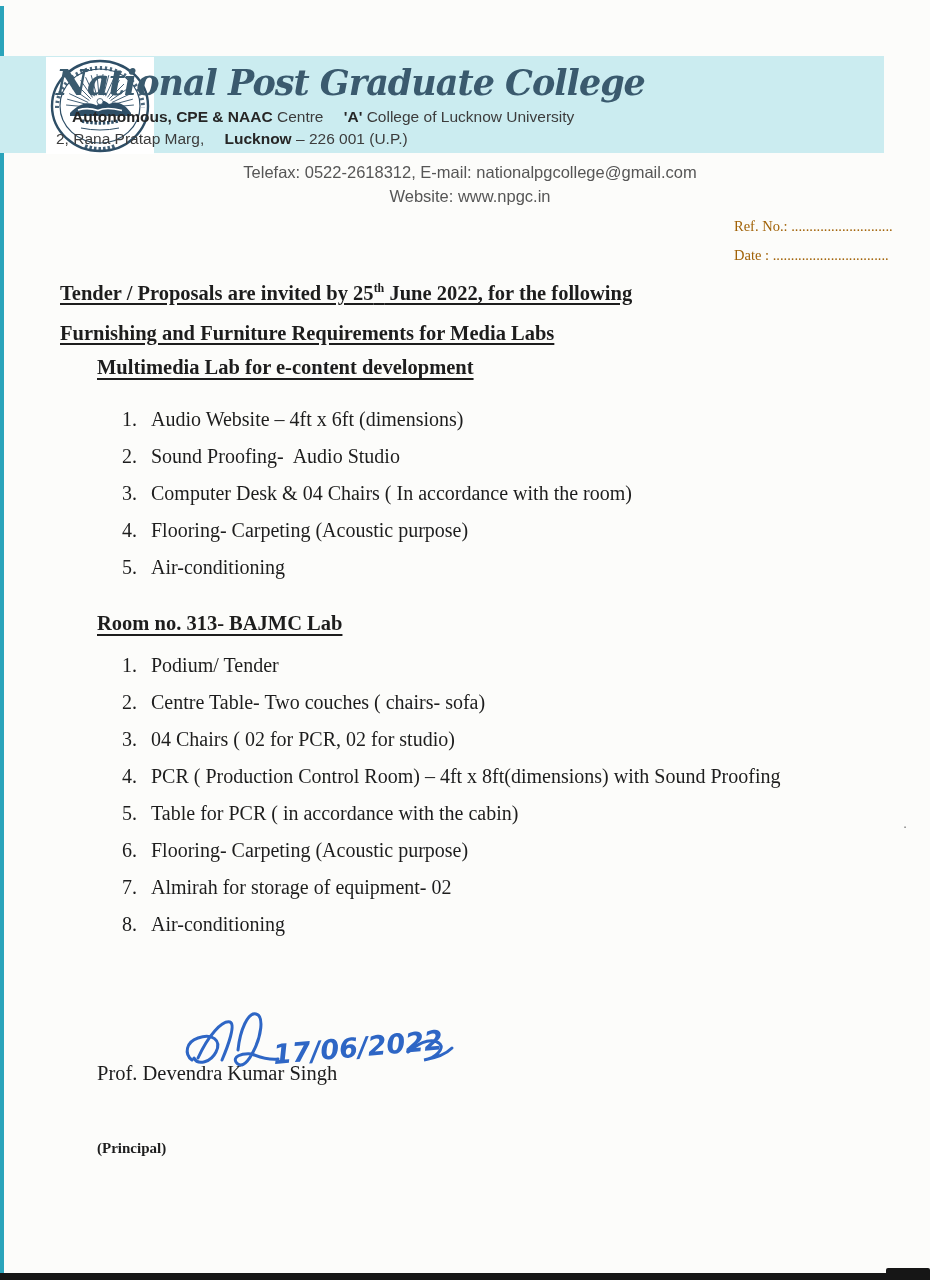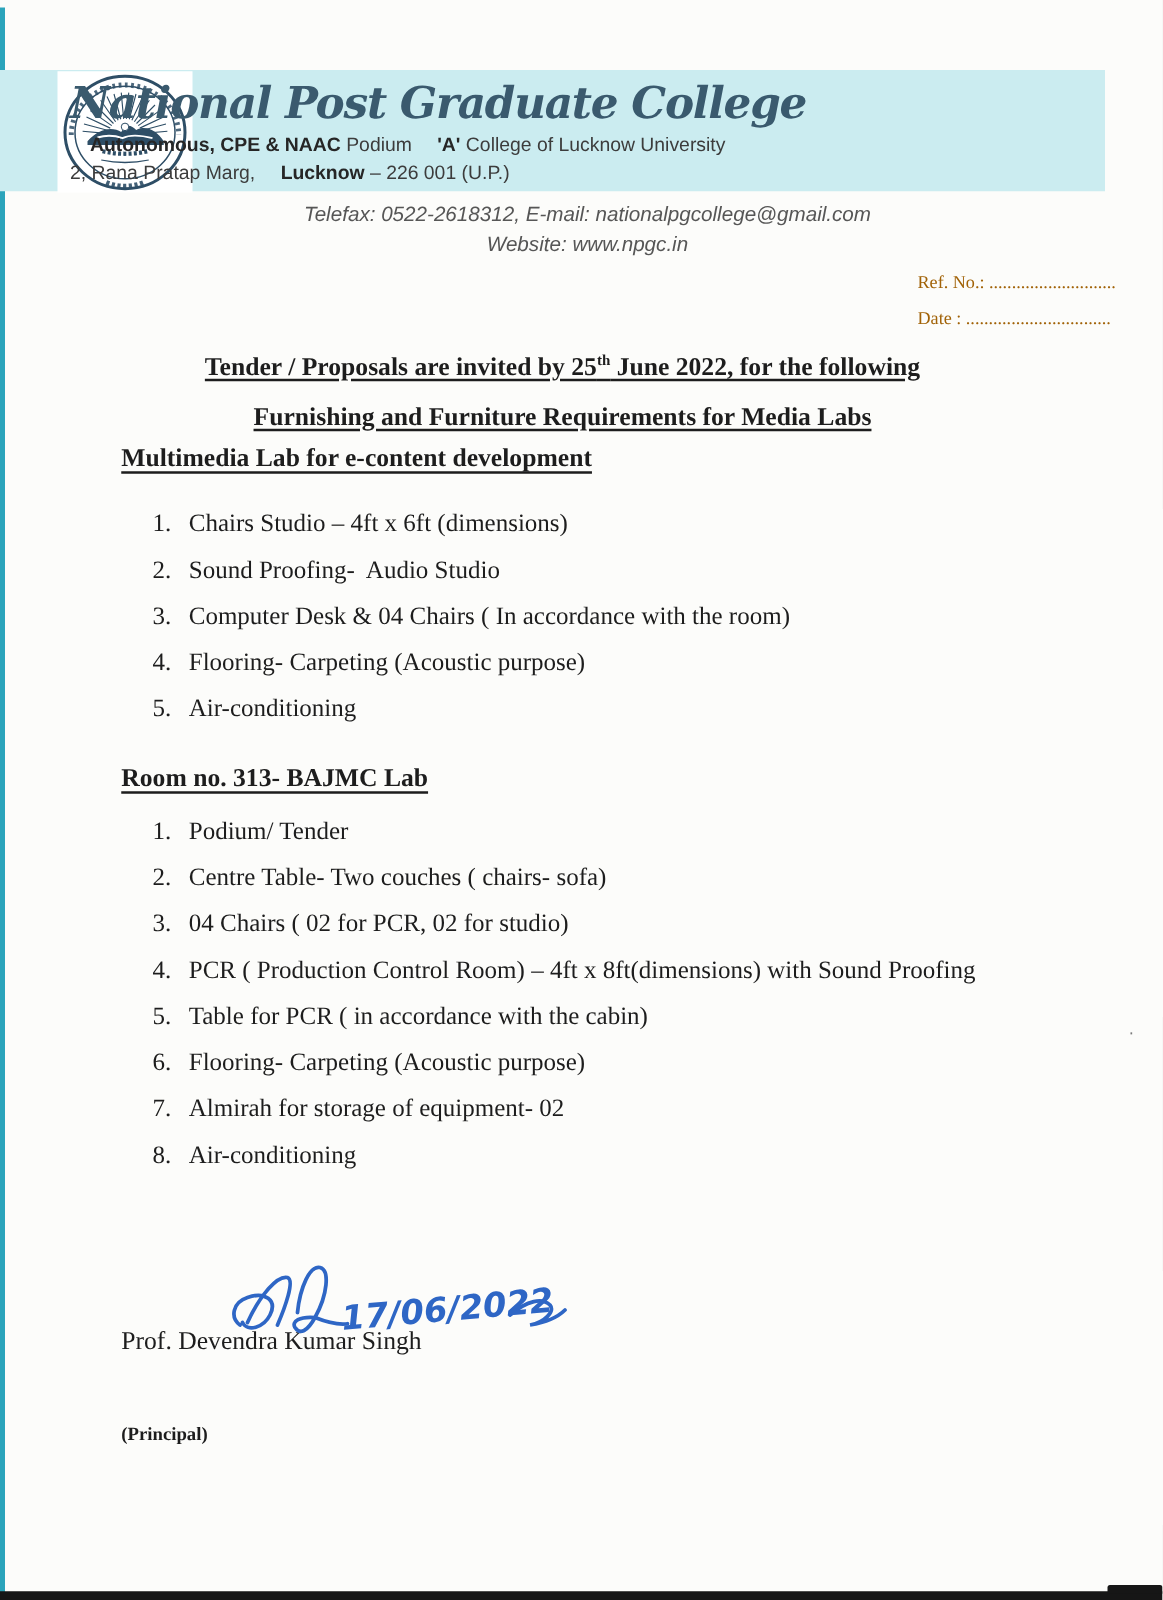--- a/index.html
+++ b/index.html
@@ -18,28 +18,28 @@
   .band{position:absolute;left:0;top:56px;width:884px;height:97px;background:#cbecf0;}
   .logo-box{position:absolute;left:46px;top:57px;width:108px;height:97px;background:#ffffff;display:flex;align-items:center;justify-content:center;}
   .hdr{position:absolute;left:56px;top:60px;width:828px;}
   .college-name{
     font-family:"DejaVu Serif", serif;font-style:italic;font-weight:bold;
     font-size:35px;color:#3a5a6e;line-height:46px;letter-spacing:-1px;
   }
   .tagline{font-family:"Liberation Sans", sans-serif;font-size:15.5px;color:#3c3c3c;line-height:22px;}
   .tagline b{color:#262626;margin-left:16px;}
   .contact{position:absolute;left:56px;top:160px;width:828px;text-align:center;
-    font-family:"Liberation Sans", sans-serif;font-size:16.5px;color:#565656;line-height:24px;font-style:italic;}
+    font-family:"Liberation Sans", sans-serif;font-size:16.5px;color:#565656;line-height:24px;}
 
   
   .refblock{position:absolute;left:704px;top:212px;width:200px;
     font-family:Liberation Serif, serif;font-size:14.5px;color:#a16207;line-height:29px;margin-left:30px;}
 
   
-  .title{position:absolute;left:60px;top:268px;width:780px;text-align:center;
+  .title{position:absolute;left:60px;top:268px;width:780px;text-align:left;
     font-weight:bold;font-size:20.5px;line-height:40px;}
   .title .u{text-decoration:underline;text-underline-offset:3px;text-decoration-thickness:1.5px;}
   sup{font-size:12px;}
 
   .sec-h{position:absolute;left:97px;font-weight:bold;font-size:20.5px;
     text-decoration:underline;text-underline-offset:4px;text-decoration-thickness:1.8px;}
   .sec-h1{top:356px;}
   .sec-h2{top:612px;}
 
   
@@ -84,21 +84,21 @@
       <circle cx="52" cy="43.5" r="3" fill="#ffffff" stroke="#2e4e66" stroke-width="0.8"></circle>
       <path d="M30,52 Q40,49 50,52.5 Q58,48.5 74,52.5" fill="none" stroke="#ffffff" stroke-width="1.6"></path>
 
       <path d="M34,63 Q52,67 70,63" fill="none" stroke="#2e4e66" stroke-width="3.4" stroke-dasharray="2.4,1.8"></path>
       <path d="M33,70 Q52,74 71,70" fill="none" stroke="#2e4e66" stroke-width="1"></path>
     </svg>
   </div>
 
   <div class="hdr">
     <div class="college-name">National Post Graduate College</div>
-    <div class="tagline"><b>Autonomous, CPE &amp; NAAC</b><span> Podium </span><b>'A'</b><span> College of Lucknow University</span></div>
+    <div class="tagline"><b>Autonomous, CPE &amp; NAAC</b><span> Centre </span><b>'A'</b><span> College of Lucknow University</span></div>
     <div class="tagline"><span>2, Rana Pratap Marg, </span><b>Lucknow</b><span> – 226 001 (U.P.)</span></div>
   </div>
 
   <div class="contact">
     <div>Telefax: 0522-2618312, E-mail: nationalpgcollege@gmail.com</div>
     <div>Website: www.npgc.in</div>
   </div>
 
   <div class="refblock">
     <div>Ref. No.: ............................</div>
@@ -107,21 +107,21 @@
 
   <div class="title">
     <div><span class="u"><span>Tender / Proposals are invited by 25</span><sup>th</sup><span> June 2022, for the following</span></span></div>
     <div><span class="u">Furnishing and Furniture Requirements for Media Labs</span></div>
   </div>
 
   <div class="sec-h sec-h1">Multimedia Lab for e-content development</div>
   <div class="olist olist1">
       <div class="li">
         <span class="num">1.</span>
-        <span class="txt">Chairs Studio – 4ft x 6ft (dimensions)</span>
+        <span class="txt">Audio Website – 4ft x 6ft (dimensions)</span>
       </div>
       <div class="li">
         <span class="num">2.</span>
         <span class="txt">Sound Proofing-  Audio Studio</span>
       </div>
       <div class="li">
         <span class="num">3.</span>
         <span class="txt">Computer Desk &amp; 04 Chairs ( In accordance with the room)</span>
       </div>
       <div class="li">

